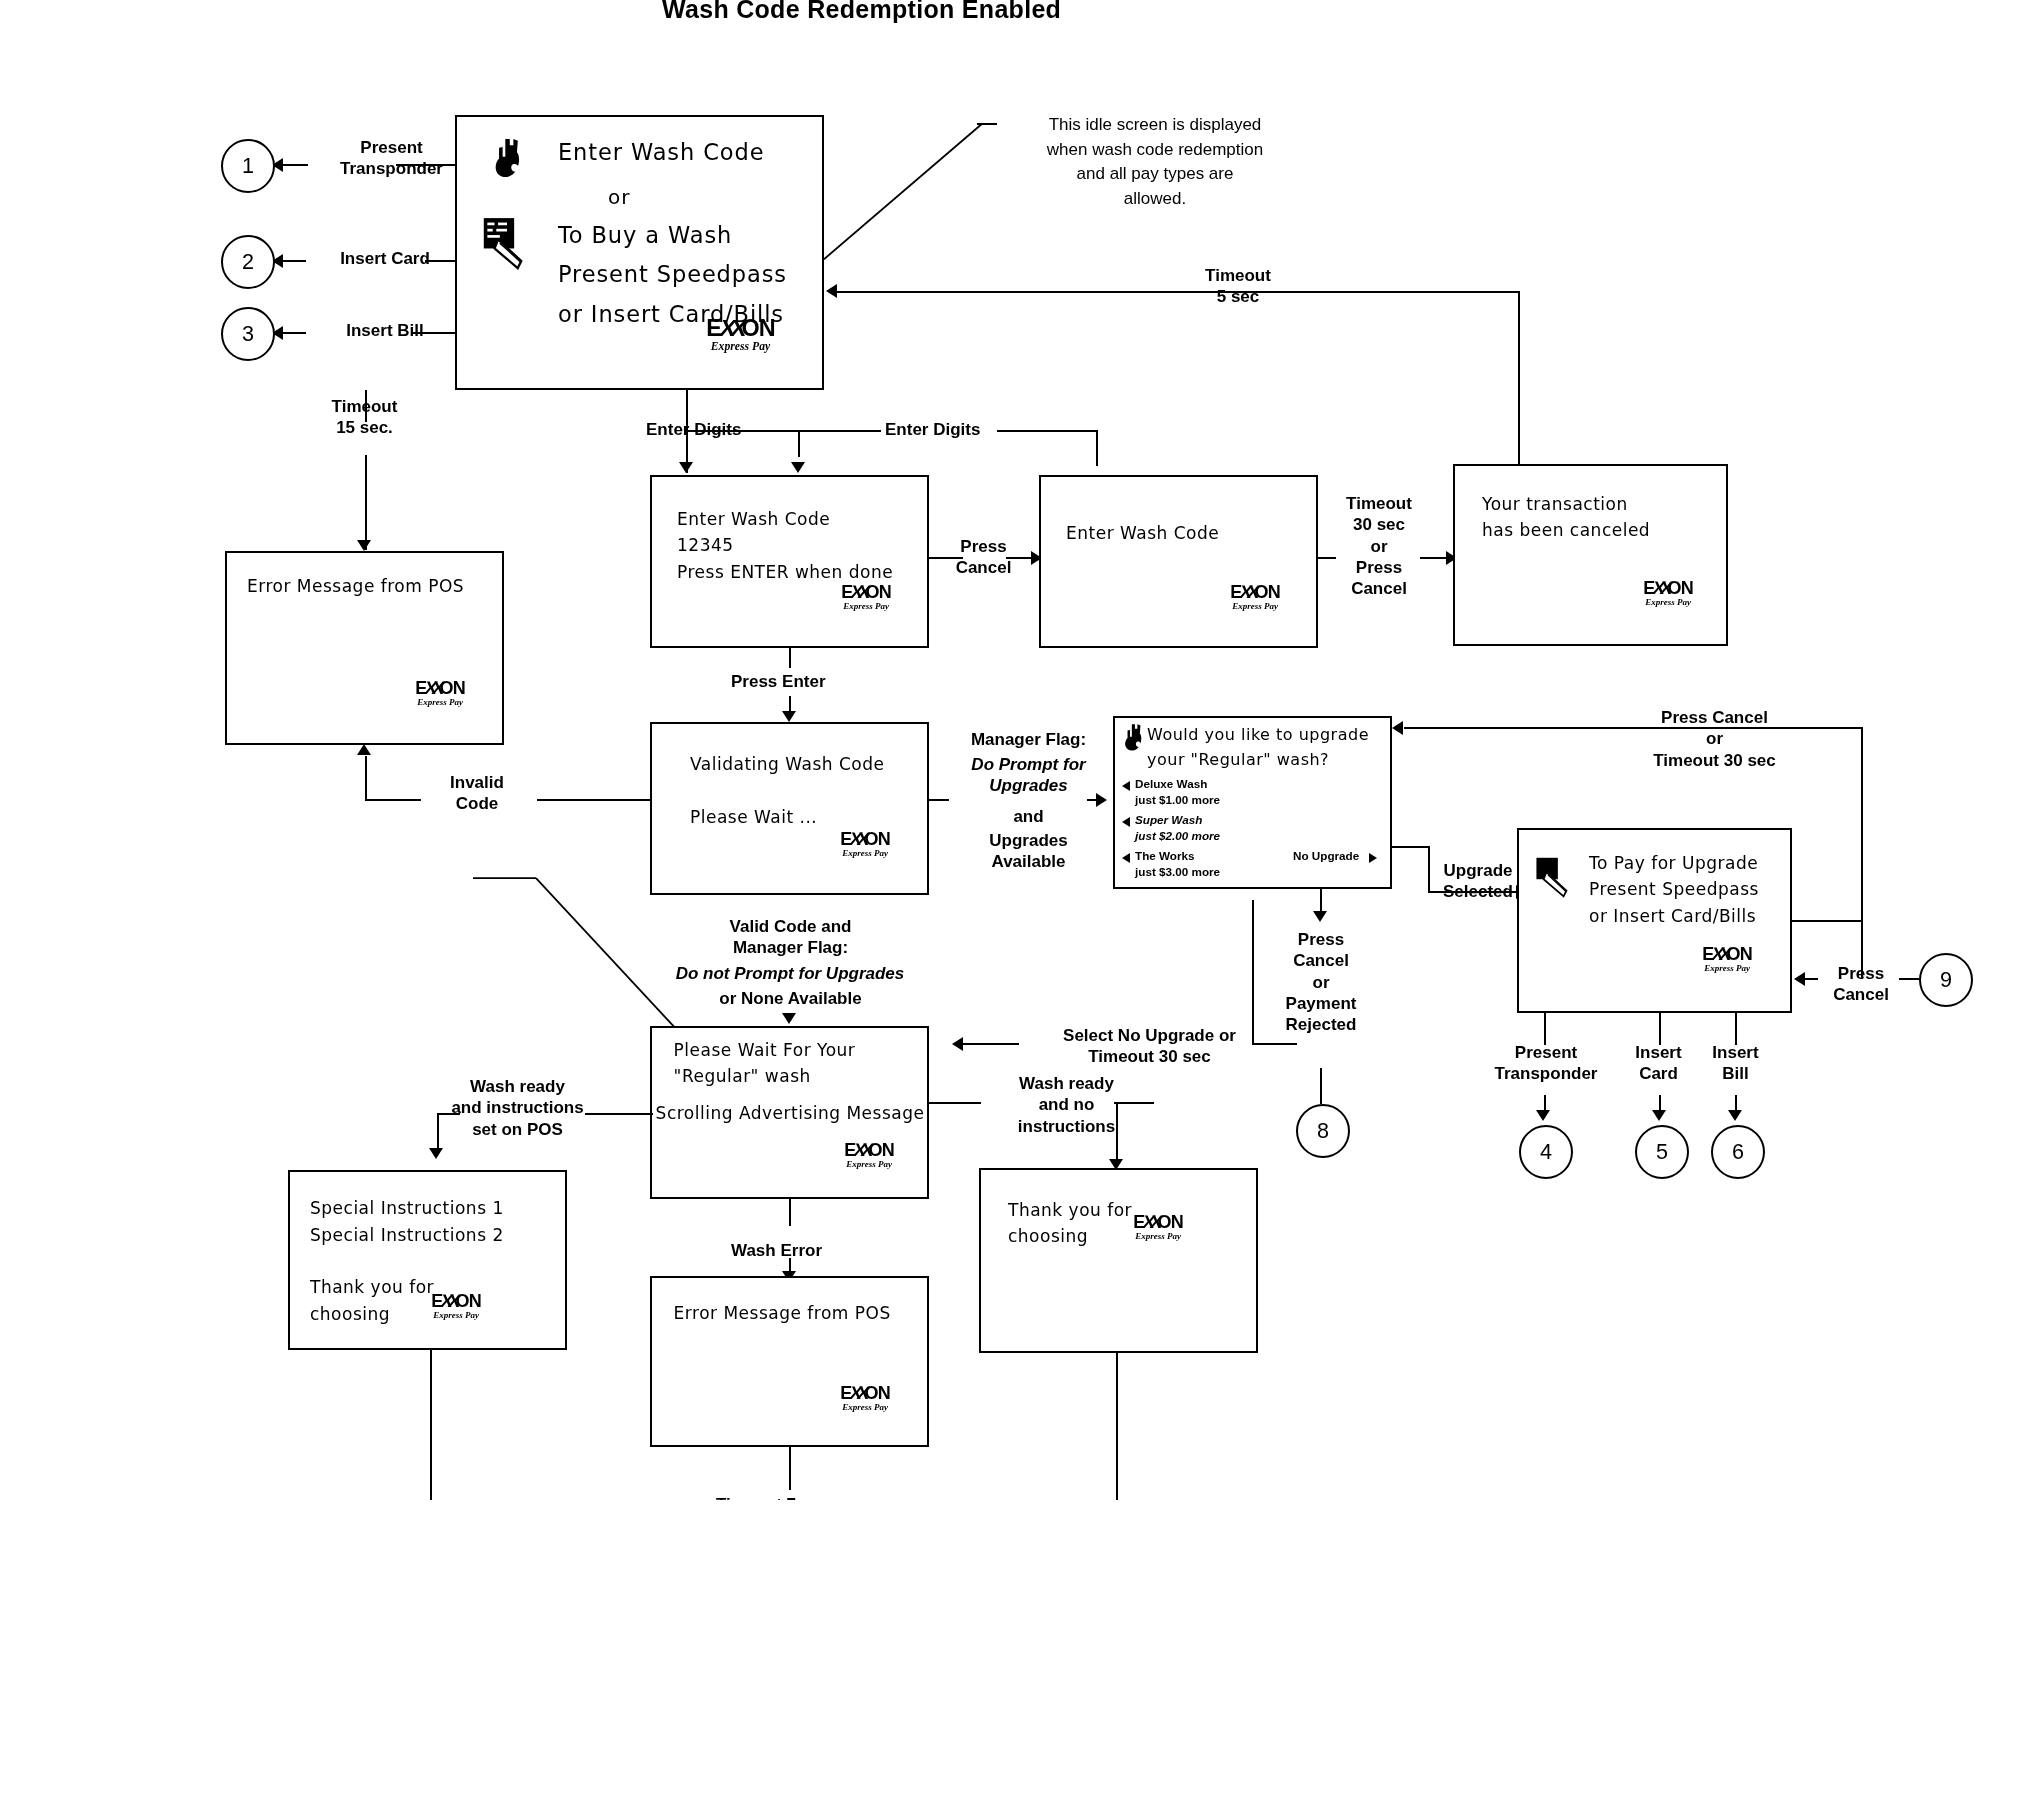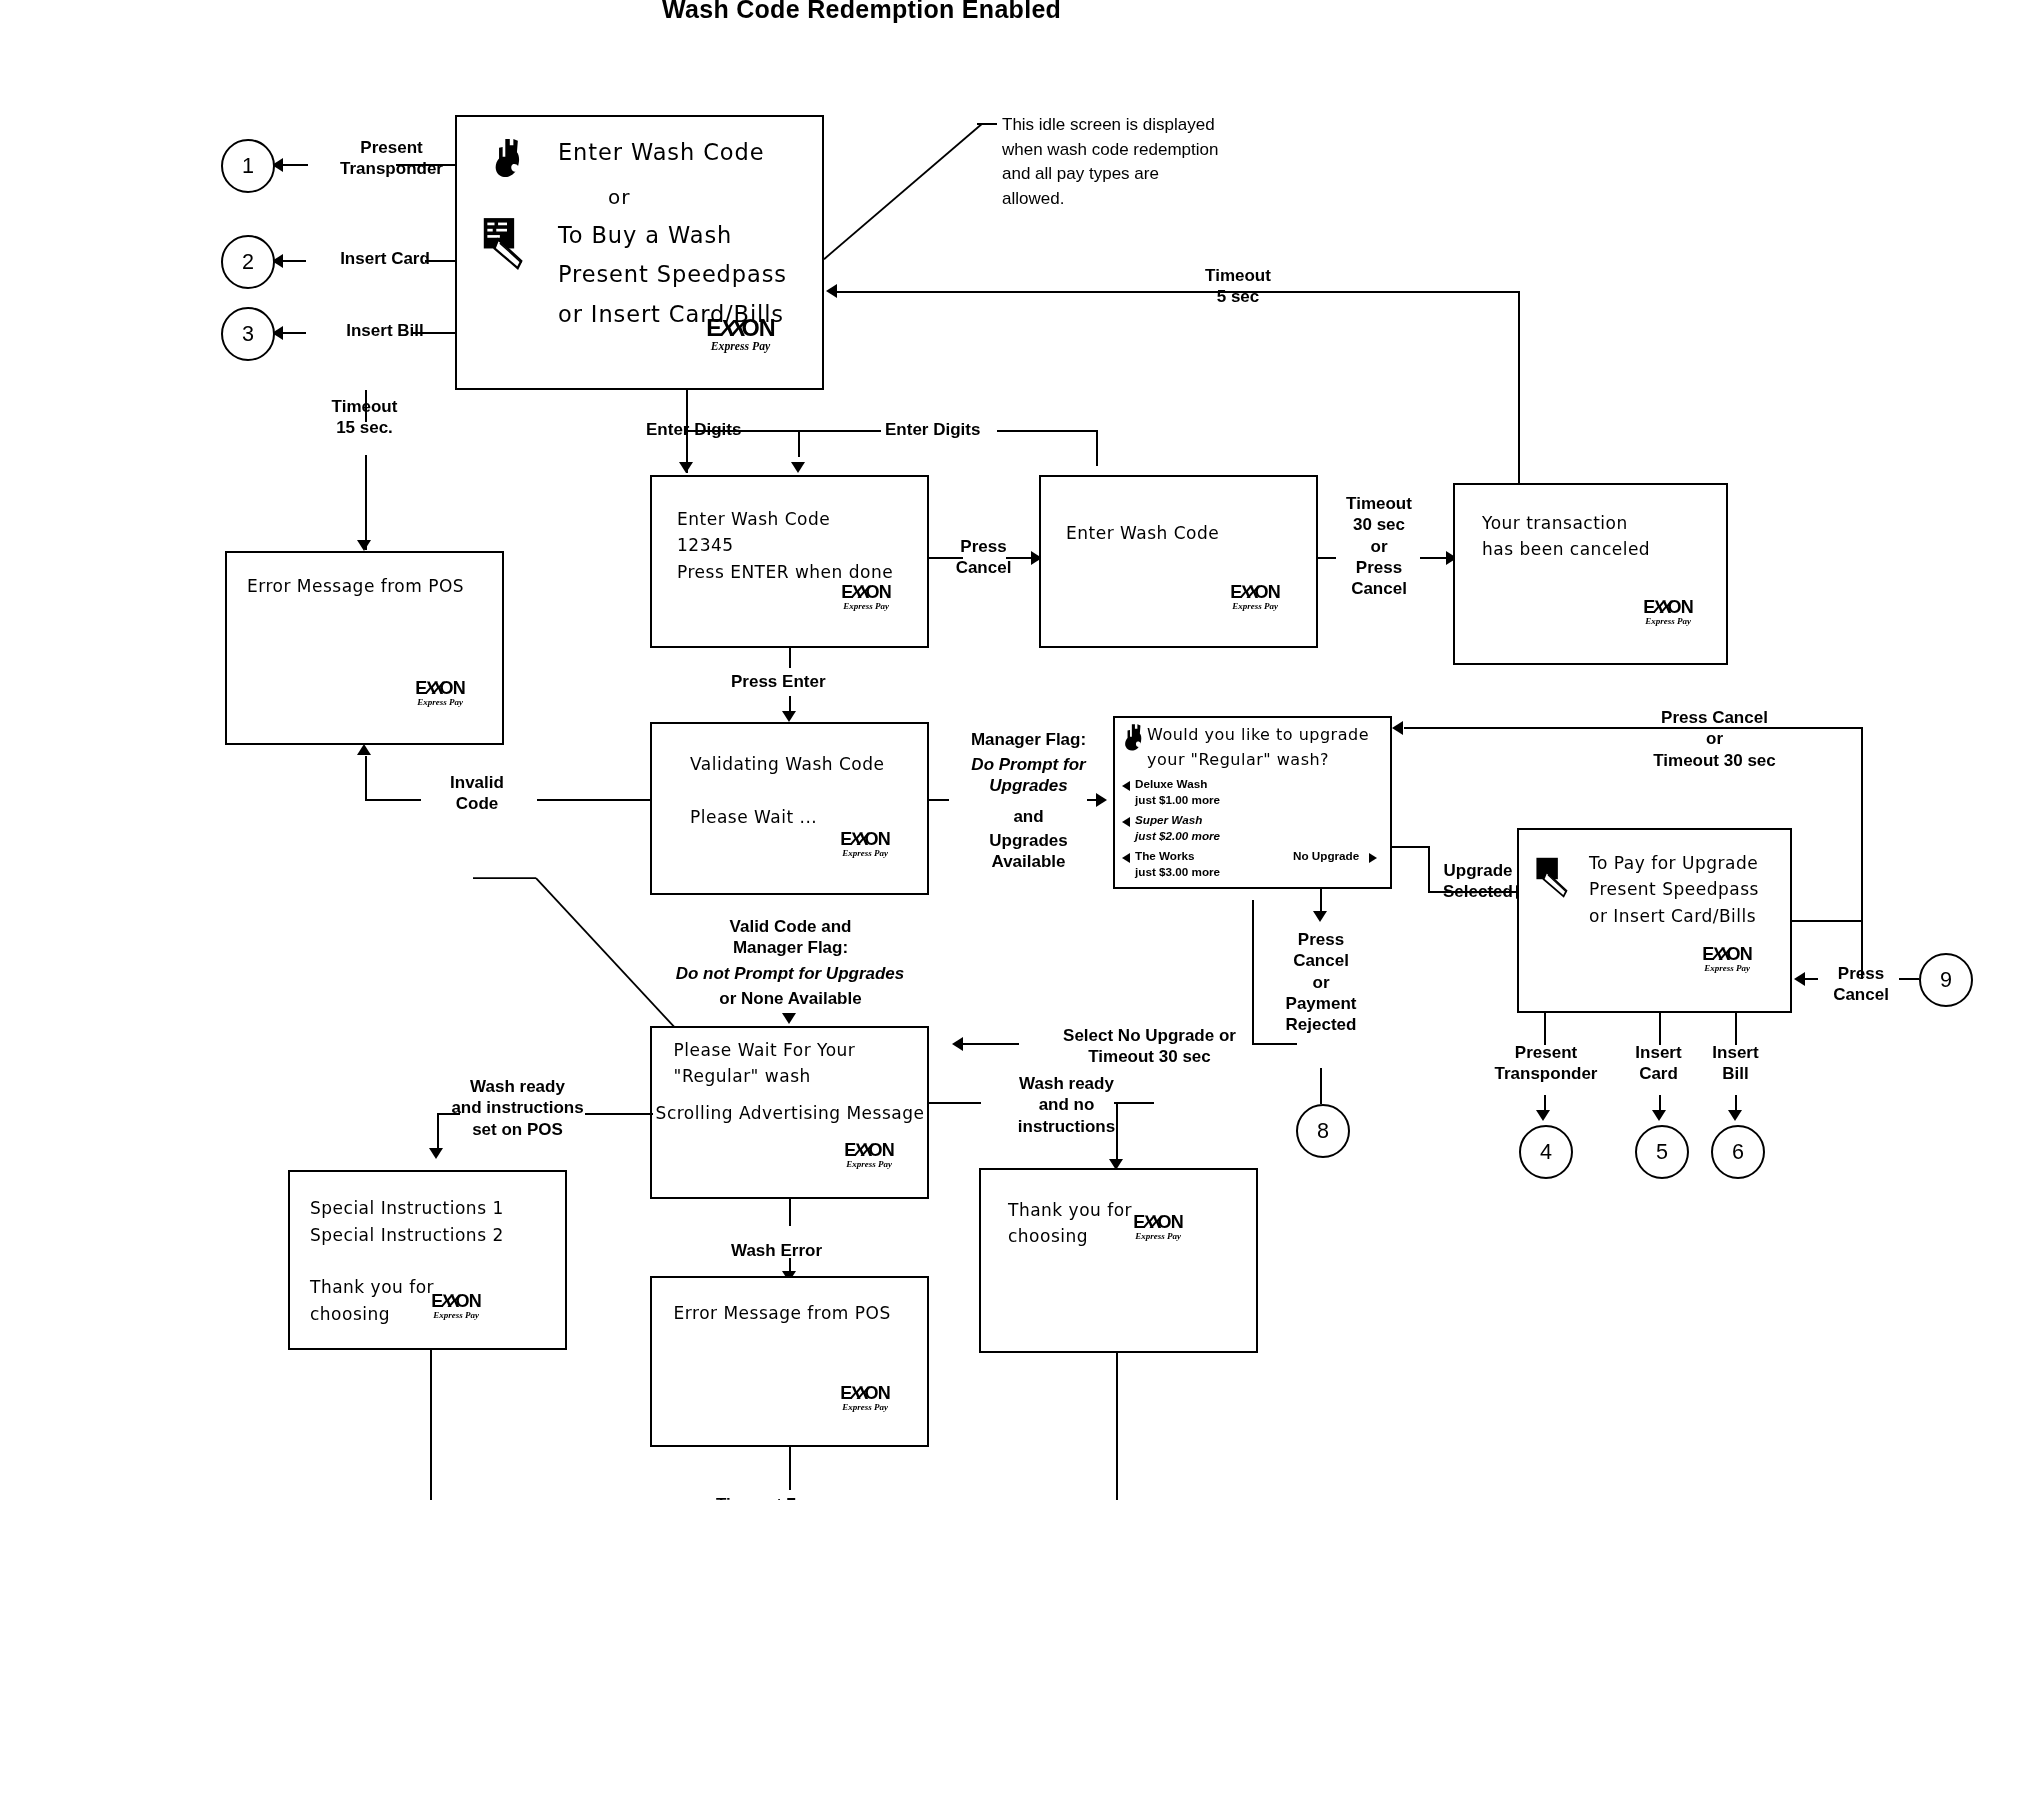--- a/index.html
+++ b/index.html
@@ -68,20 +68,21 @@
 
   
   .lbl{
     position:absolute;
     font-family:"Liberation Sans", sans-serif;
     font-size:17px;
     font-weight:bold;
     line-height:1.25;
     white-space:pre-line;
     color:#000;
+    text-align:center;
   }
   .lbl.n{font-weight:normal;}
   .lbl.c{text-align:center;}
   .lbl.it{font-style:italic;}
   .lbl.note{font-weight:bold;font-size:17px;text-align:center;line-height:1.3;}
 
   
   .ln{position:absolute;background:#000;}
   .hl{height:1.8px;}
   .vl{width:1.8px;}
@@ -284,21 +285,21 @@
 
   <div class="lbl c" style="left:1325px;top:493px;width:108px;">Timeout
 30 sec
 or
 Press
 Cancel</div>
   <div class="ln hl" style="left:1318px;top:557px;width:18px;"></div>
   <div class="ln hl" style="left:1420px;top:557px;width:29px;"></div>
   <div class="ar right" style="left:1446px;top:551px;"></div>
 
-  <div class="screen" style="left:1453px;top:464px;width:275px;height:182px;margin-top:19px;">
+  <div class="screen" style="left:1453px;top:464px;width:275px;height:182px;">
     <div class="lines" style="left:27px;top:25px;">Your transaction
 has been canceled</div>
     <div class="exxon small" style="left:160px;top:113px;width:106px;">
       <div class="word">
         <span>E</span><span class="xx">XX</span><span>ON</span>
       </div>
       <div class="pay">Express Pay</div>
     </div>
   </div>
 

